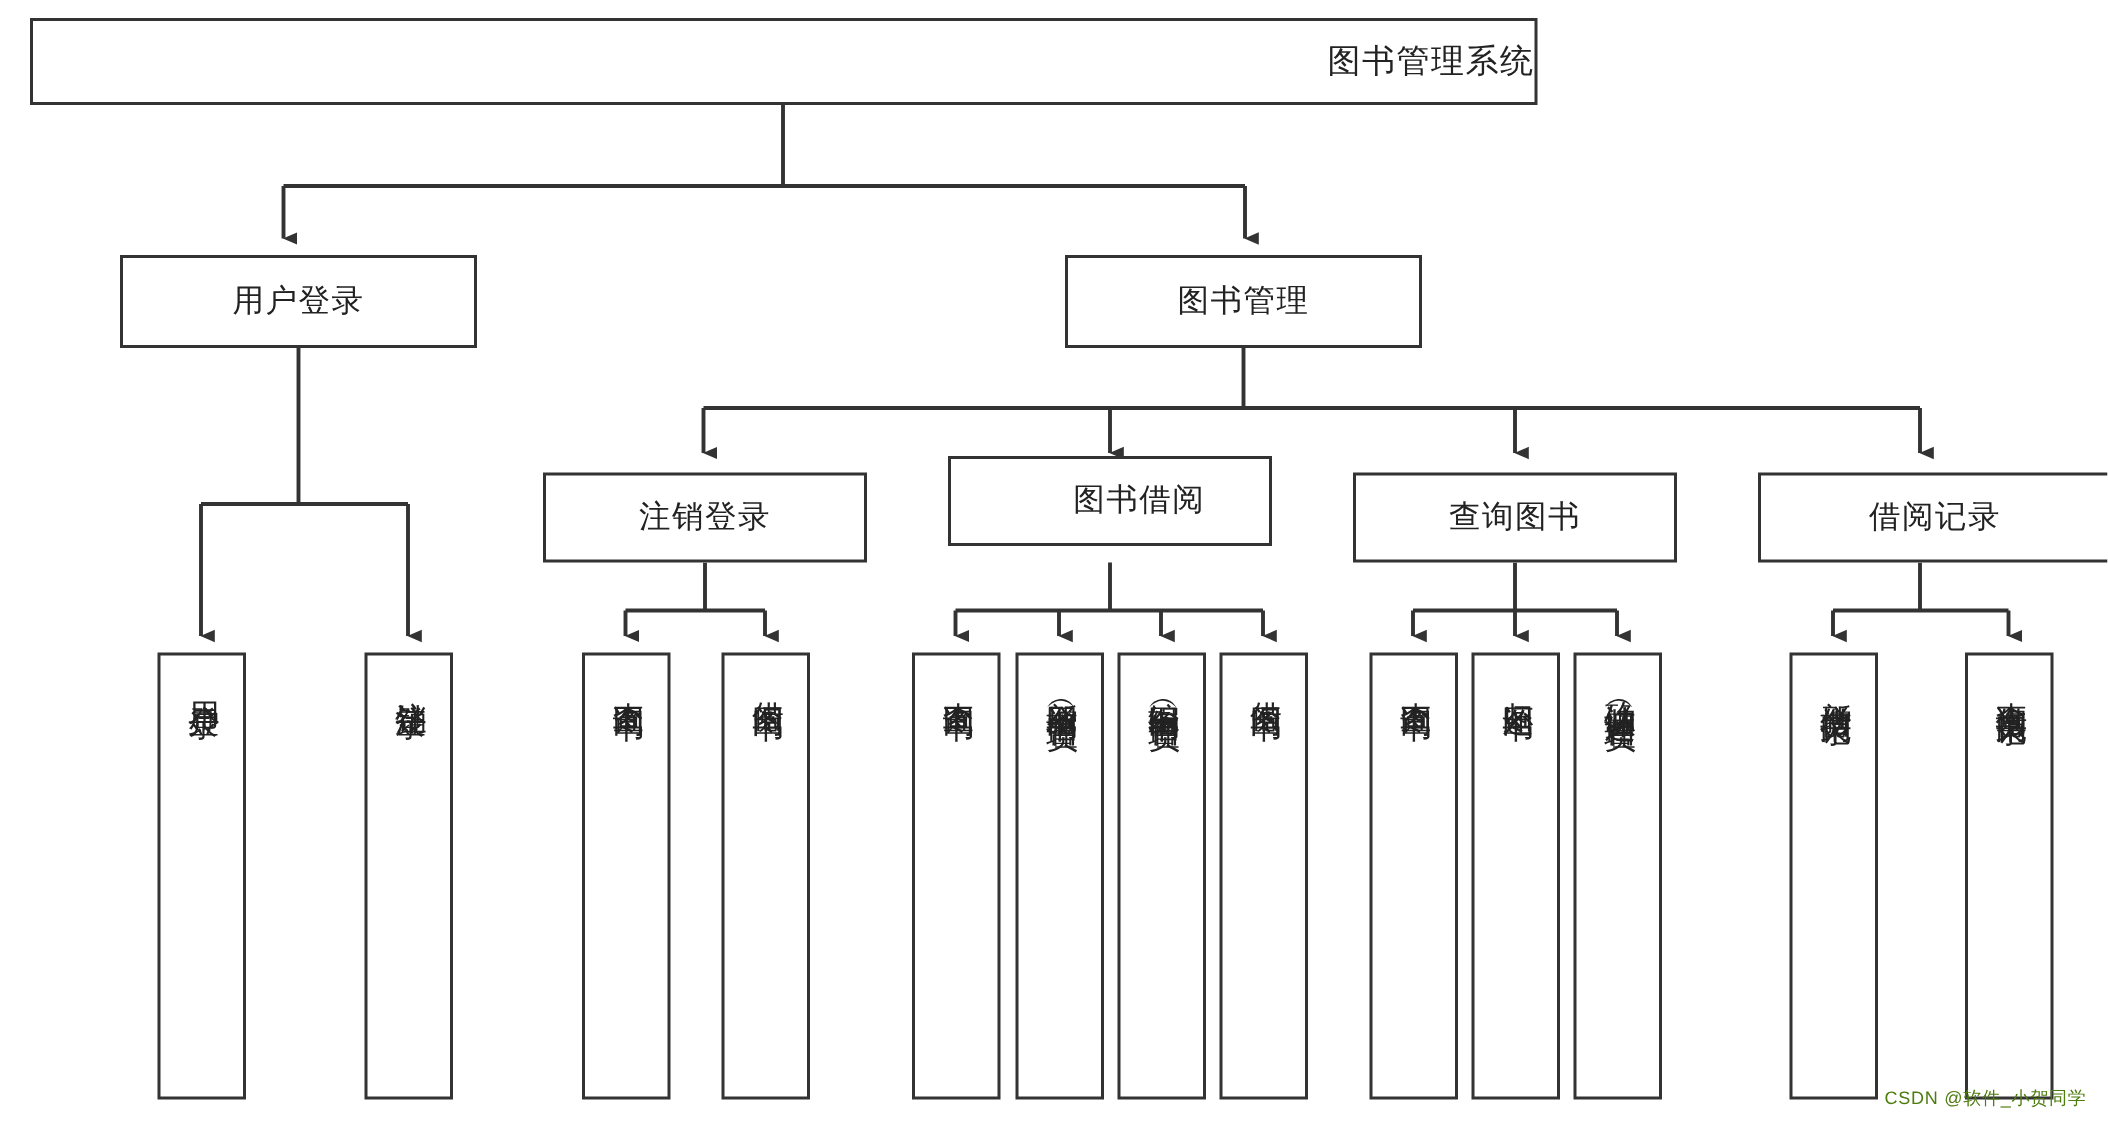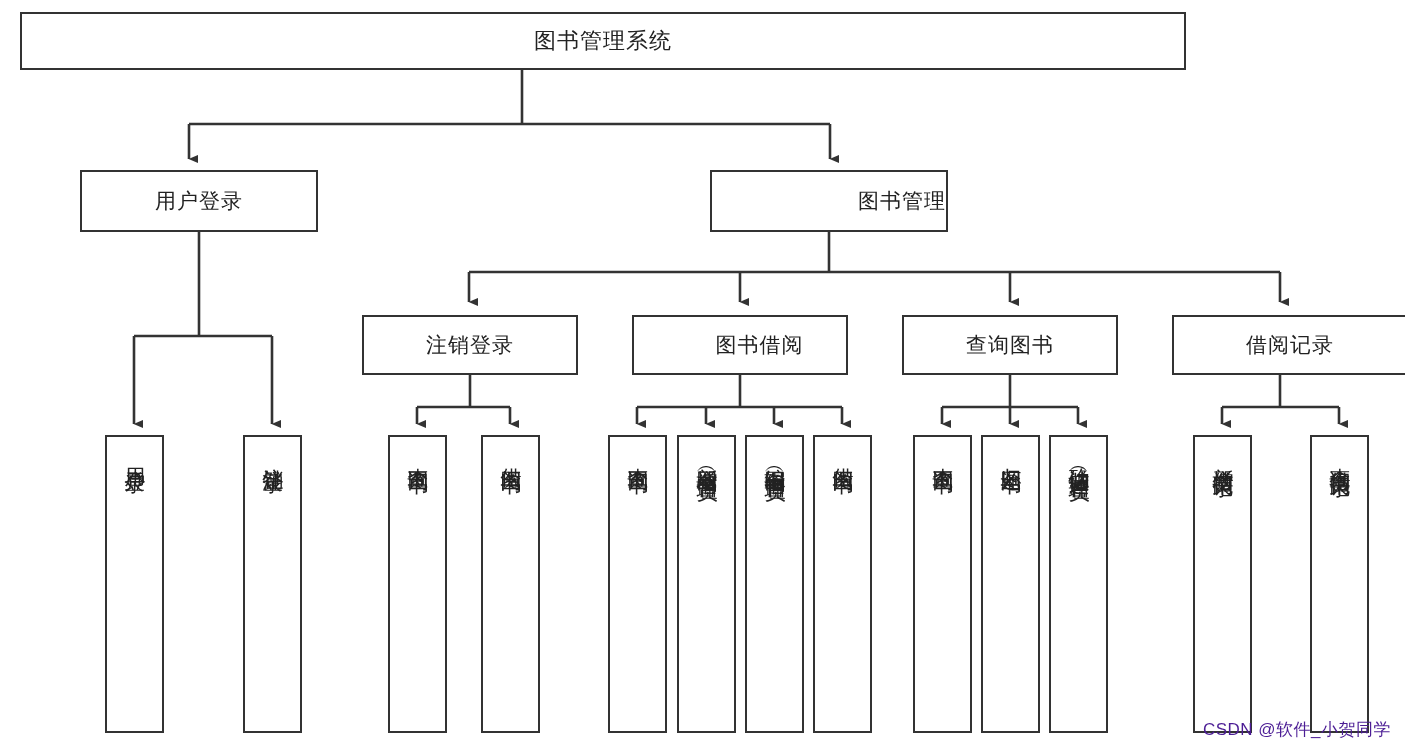--- a/index.html
+++ b/index.html
@@ -57,22 +57,22 @@
     text-align: left;
     white-space: nowrap;
   }
   .node.root .node-label {
     font-size: 22px;
   }
   .watermark {
     position: absolute;
     right: 14px;
     bottom: 6px;
-    font-size: 17px;
-    color: #4c1d95;
+    font-size: 12px;
+    color: #4d7c0f;
     letter-spacing: 0.5px;
     white-space: nowrap;
   }
 </style>
 </head>
 <body>
 
 <div id="diagram-root">
 
   <svg class="connectors" viewBox="0 0 1405 747">
@@ -118,37 +118,37 @@
       <path d="M1010,407 L1010,424" marker-end="url(#arrow)"></path>
       <path d="M1078,407 L1078,424" marker-end="url(#arrow)"></path>
 
       <path d="M1280,375 L1280,407"></path>
       <path d="M1222,407 L1339,407"></path>
       <path d="M1222,407 L1222,424" marker-end="url(#arrow)"></path>
       <path d="M1339,407 L1339,424" marker-end="url(#arrow)"></path>
     </g>
   </svg>
 
-  <div class="node horiz root" style="left:20px; top:12px; width:1166px; height:58px;">
+  <div class="node horiz root" style="left:20px; top:12px; width:1005px; height:58px;justify-content:flex-end;">
     <span class="node-label">图书管理系统</span>
   </div>
 
   <div class="node horiz" style="left:80px; top:170px; width:238px; height:62px;">
     <span class="node-label">用户登录</span>
   </div>
 
-  <div class="node horiz" style="left:710px; top:170px; width:238px; height:62px;justify-content:flex-end;">
+  <div class="node horiz" style="left:710px; top:170px; width:238px; height:62px;">
     <span class="node-label">图书管理</span>
   </div>
 
   <div class="node horiz" style="left:362px; top:315px; width:216px; height:60px;">
     <span class="node-label">注销登录</span>
   </div>
 
-  <div class="node horiz" style="left:632px; top:315px; width:216px; height:60px;padding-left:39px;">
+  <div class="node horiz" style="left:632px; top:304px; width:216px; height:60px;padding-left:39px;">
     <span class="node-label">图书借阅</span>
   </div>
 
   <div class="node horiz" style="left:902px; top:315px; width:216px; height:60px;">
     <span class="node-label">查询图书</span>
   </div>
 
   <div class="node horiz" style="left:1172px; top:315px; width:236px; height:60px;">
     <span class="node-label">借阅记录</span>
   </div>

